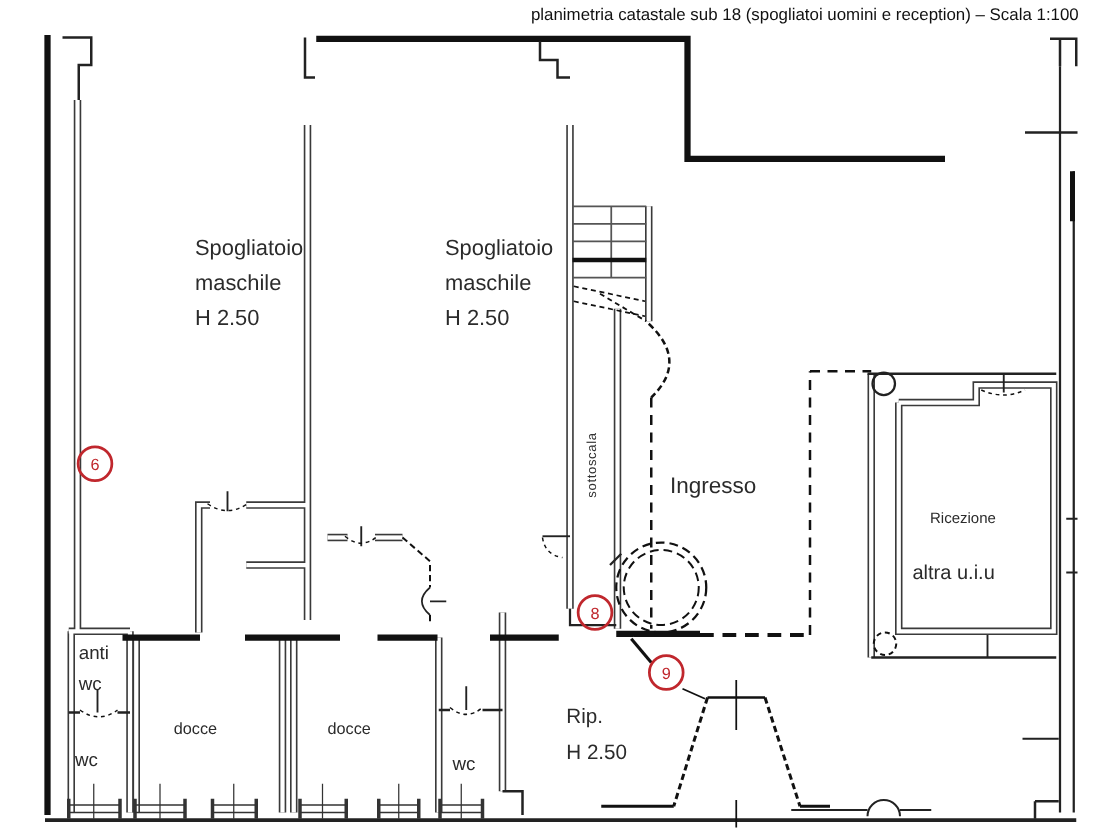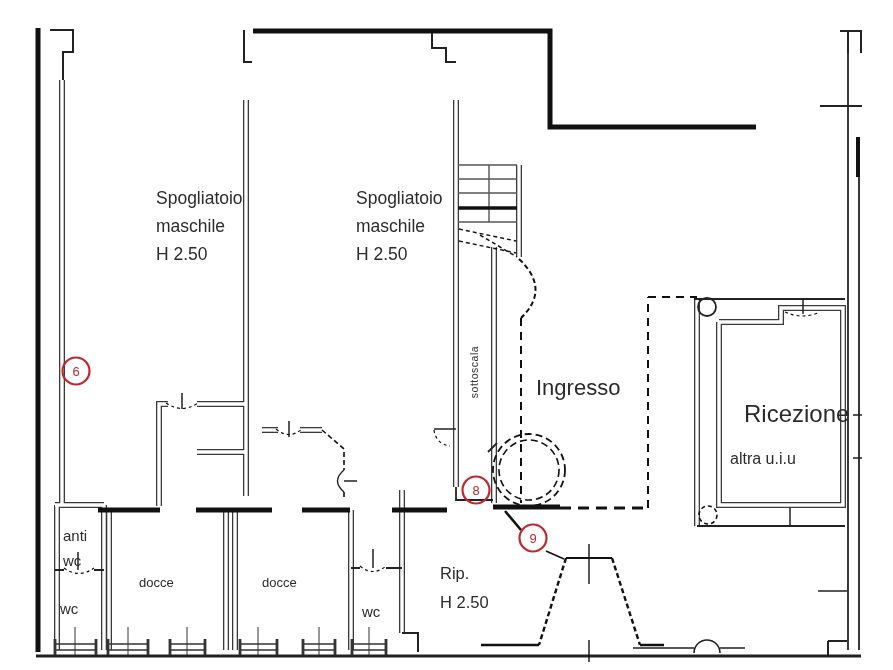--- a/index.html
+++ b/index.html
@@ -6,23 +6,23 @@
   .stage{position:relative;width:893px;height:670px;background:#ffffff;overflow:hidden;
          font-family:"Liberation Sans", sans-serif;}
   .plan-svg{position:absolute;left:0;top:0;}
   .lbl{position:absolute;color:#2b2b2b;white-space:pre-line;line-height:28px;
        font-family:"Liberation Sans", sans-serif;}
   .title{position:absolute;top:4px;right:30px;font-size:13.5px;color:#111;
          white-space:nowrap;}
   .lbl-room{font-size:17.5px;margin-left:44px;}
   .lbl-small{font-size:15px;line-height:25px;}
   .lbl-docce{font-size:13px;}
-  .lbl-rip{font-size:16.5px;line-height:29px;}
-  .lbl-ing{font-size:22px;}
-  .lbl-ric{font-size:24px;}
+  .lbl-rip{font-size:16.5px;line-height:29px;margin-left:13px;}
+  .lbl-ing{font-size:18px;}
+  .lbl-ric{font-size:12px;}
   .lbl-altra{font-size:16px;}
   .lbl-sotto{font-size:10.5px;letter-spacing:.5px;width:80px;text-align:center;
              transform:rotate(-90deg);transform-origin:center center;color:#333;}
 </style>
 </head>
 <body>
 
 <div class="stage">
 
   <svg class="plan-svg" width="893" height="670" viewBox="0 0 893 670">
@@ -167,32 +167,33 @@
         <circle cx="476" cy="490" r="13.5" fill="none" stroke="#c0272d" stroke-width="2.2"></circle>
         <text x="476" y="495" fill="#c0272d">8</text>
       </g>
       <g>
         <circle cx="533" cy="538" r="13.5" fill="none" stroke="#c0272d" stroke-width="2.2"></circle>
         <text x="533" y="543" fill="#c0272d">9</text>
       </g>
     </g>
   </svg>
 
+  <div class="title">planimetria catastale sub 18 (spogliatoi uomini e reception) – Scala 1:100</div>
 
   <div class="lbl lbl-room" style="left:112px;top:184px;">Spogliatoio
 maschile
 H 2.50</div>
   <div class="lbl lbl-room" style="left:312px;top:184px;">Spogliatoio
 maschile
 H 2.50</div>
   <div class="lbl lbl-ing" style="left:536px;top:374px;">Ingresso</div>
   <div class="lbl lbl-sotto" style="left:434px;top:358px;">sottoscala</div>
   <div class="lbl lbl-ric" style="left:744px;top:400px;">Ricezione</div>
   <div class="lbl lbl-altra" style="left:730px;top:445px;">altra u.i.u</div>
-  <div class="lbl lbl-small" style="left:63px;top:510px;margin-top:13px;">anti
+  <div class="lbl lbl-small" style="left:63px;top:510px;">anti
 wc</div>
   <div class="lbl lbl-small" style="left:60px;top:596px;">wc</div>
   <div class="lbl lbl-docce" style="left:139px;top:569px;">docce</div>
   <div class="lbl lbl-docce" style="left:262px;top:569px;">docce</div>
   <div class="lbl lbl-small" style="left:362px;top:599px;">wc</div>
   <div class="lbl lbl-rip" style="left:440px;top:559px;">Rip.
 H 2.50</div>
 </div>
 
 </body></html>

